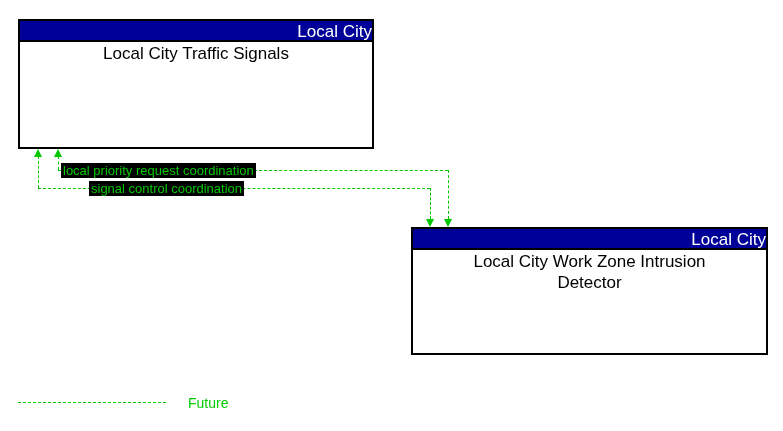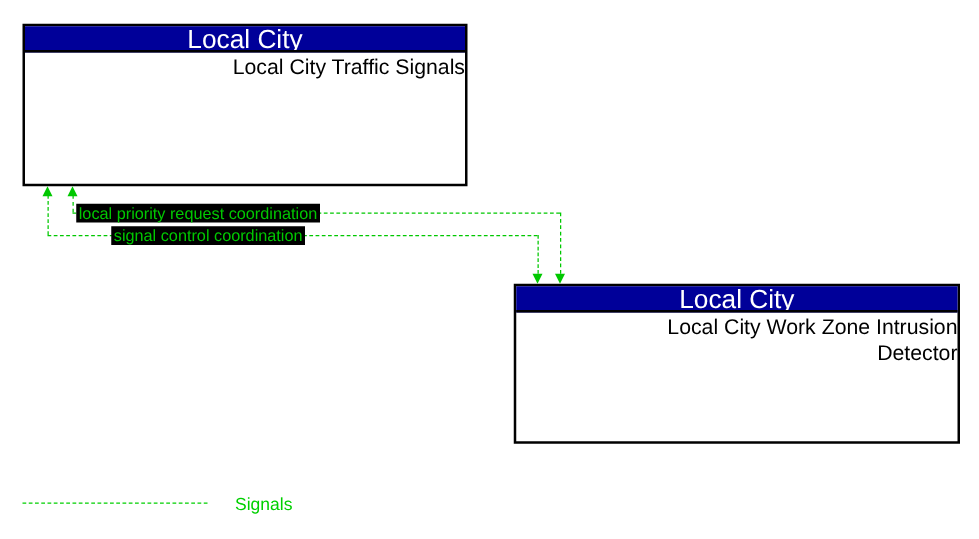--- a/index.html
+++ b/index.html
@@ -21,31 +21,31 @@
     background: #ffffff;
   }
   .entity-box.box1 { left: 18px; top: 19px; width: 356px; height: 130px; }
   .entity-box.box2 { left: 411px; top: 227px; width: 357px; height: 128px; }
 
   .entity-header {
     height: 21px;
     line-height: 21px;
     background: #000099;
     color: #ffffff;
-    font-size: 21px;
-    text-align: center;
+    font-size: 17px;
+    text-align: right;
     border-bottom: 2px solid #000000;
     white-space: nowrap;
     overflow: hidden;
   }
   .entity-body {
     color: #000000;
     font-size: 17px;
     line-height: 21px;
-    text-align: right;
+    text-align: center;
     padding-top: 1px;
   }
 
   
   .hline {
     position: absolute;
     height: 0;
     border-top: 1px dashed #00C800;
   }
   .vline {
@@ -129,15 +129,15 @@
   <span class="flow-label fl-a">local priority request coordination</span>
 
   <div class="vline fb-v-left"></div>
   <div class="hline fb-h"></div>
   <div class="vline fb-v-right"></div>
   <div class="arrow-up au-b"></div>
   <div class="arrow-down ad-b"></div>
   <span class="flow-label fl-b">signal control coordination</span>
 
   <div class="legend-line"></div>
-  <span class="legend-label">Signals</span>
+  <span class="legend-label">Future</span>
 
 </div>
 
 </body></html>

